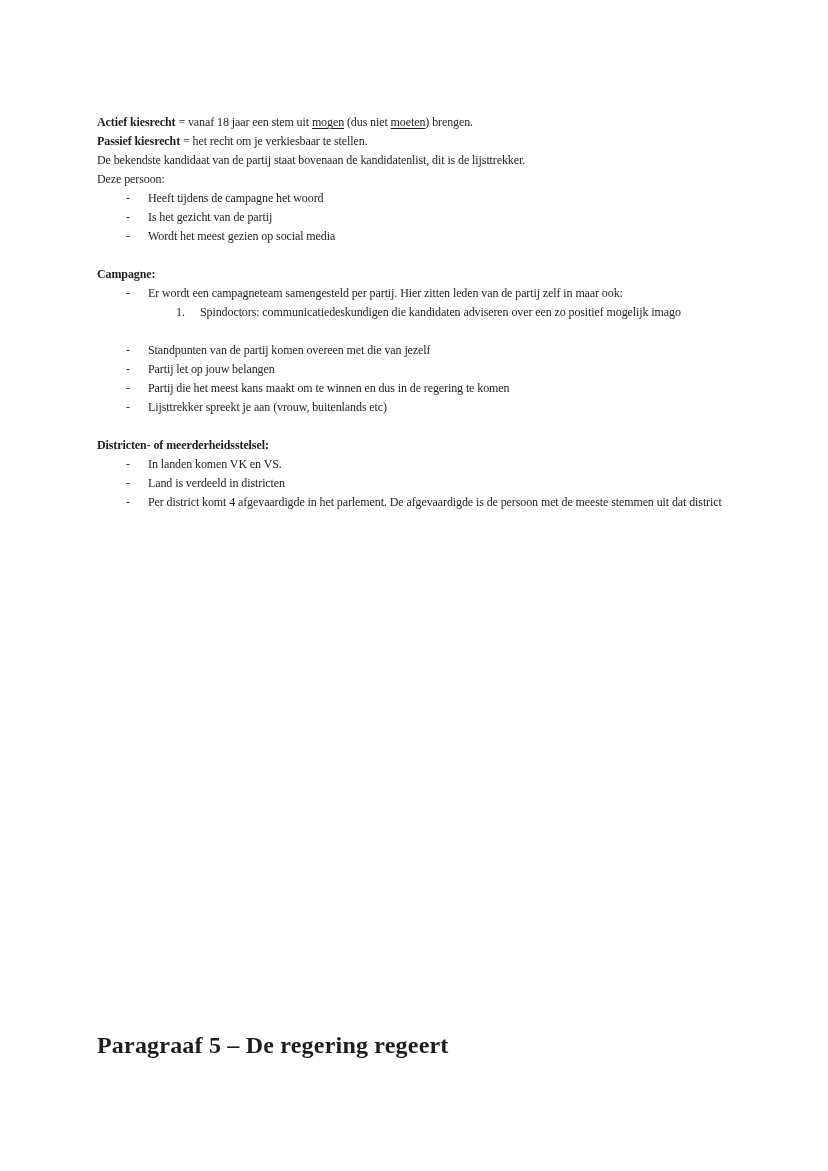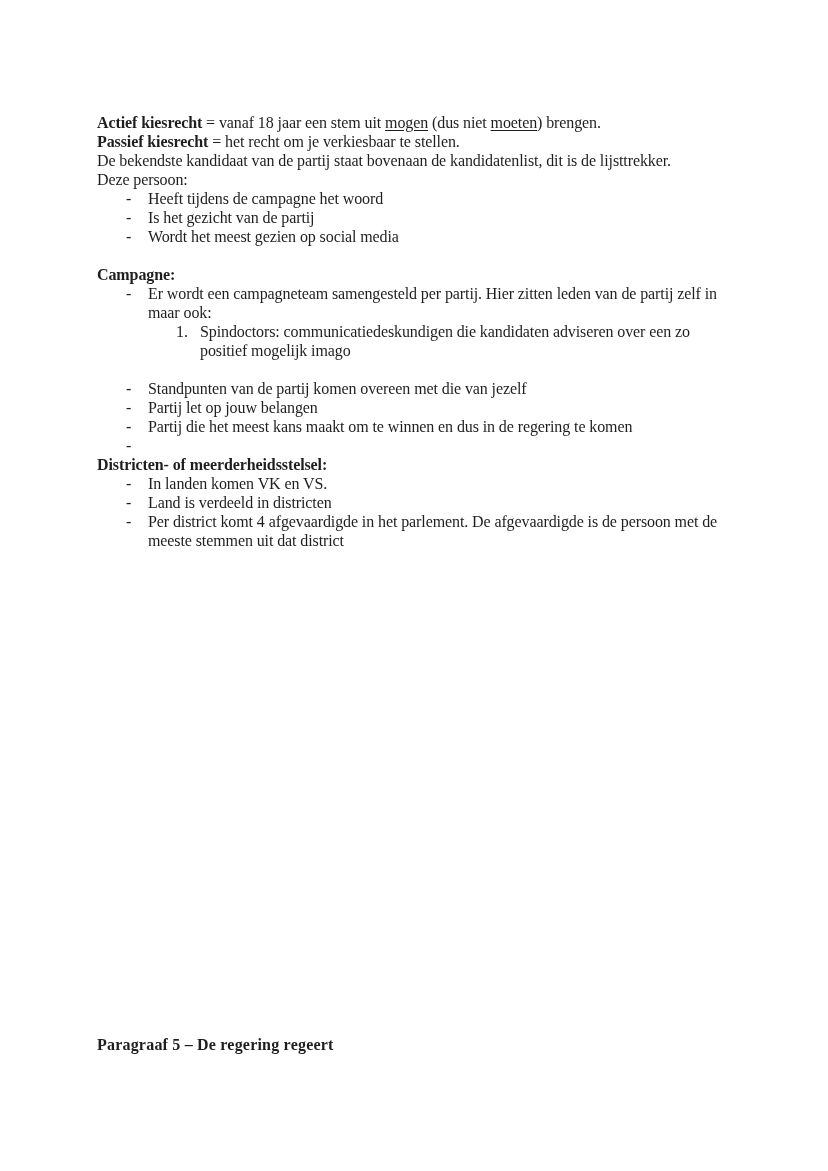--- a/index.html
+++ b/index.html
@@ -13,21 +13,21 @@
   }
   .page {
     position: relative;
     width: 828px; height: 1171px;
     background: #ffffff;
   }
   .content {
     position: absolute;
     left: 97px; top: 113px;
     width: 643px;
-    font-size: 16px;
+    font-size: 12px;
     line-height: 19px;
     letter-spacing: -0.1px;
   }
   .block.p  { }
   .block.spacer { height: 19px; }
   .block.li {
     position: relative;
     padding-left: 51px;
   }
   .block.li .marker {
@@ -40,21 +40,21 @@
   }
   .block.num .marker {
     position: absolute;
     left: 79px; top: 0;
   }
   .b { font-weight: bold; }
   .u { text-decoration: underline; text-underline-offset: 2px; }
   .footer-heading {
     position: absolute;
     left: 97px; top: 1032px;
-    font-size: 16px;
+    font-size: 24px;
     line-height: 26px;
     font-weight: bold;
     letter-spacing: 0.2px;
   }
 </style>
 </head>
 <body>
 
 <div class="page">
   <div class="content">
@@ -66,21 +66,21 @@
       <div class="block li"><span class="marker">-</span><span>Is het gezicht van de partij</span></div>
       <div class="block li"><span class="marker">-</span><span>Wordt het meest gezien op social media</span></div>
       <div class="block spacer"></div>
       <div class="block p"><span class="b">Campagne:</span></div>
       <div class="block li"><span class="marker">-</span><span>Er wordt een campagneteam samengesteld per partij. Hier zitten leden van de partij zelf in maar ook:</span></div>
       <div class="block num"><span class="marker">1.</span><span>Spindoctors: communicatiedeskundigen die kandidaten adviseren over een zo positief mogelijk imago</span></div>
       <div class="block spacer"></div>
       <div class="block li"><span class="marker">-</span><span>Standpunten van de partij komen overeen met die van jezelf</span></div>
       <div class="block li"><span class="marker">-</span><span>Partij let op jouw belangen</span></div>
       <div class="block li"><span class="marker">-</span><span>Partij die het meest kans maakt om te winnen en dus in de regering te komen</span></div>
-      <div class="block li"><span class="marker">-</span></div>
+      <div class="block li"><span class="marker">-</span><span>Lijsttrekker spreekt je aan (vrouw, buitenlands etc)</span></div>
       <div class="block spacer"></div>
       <div class="block p"><span class="b">Districten- of meerderheidsstelsel:</span></div>
       <div class="block li"><span class="marker">-</span><span>In landen komen VK en VS.</span></div>
       <div class="block li"><span class="marker">-</span><span>Land is verdeeld in districten</span></div>
       <div class="block li"><span class="marker">-</span><span>Per district komt 4 afgevaardigde in het parlement. De afgevaardigde is de persoon met de meeste stemmen uit dat district</span></div>
     </div>
   <div class="footer-heading">Paragraaf 5 – De regering regeert</div>
 </div>
 
 </body></html>

